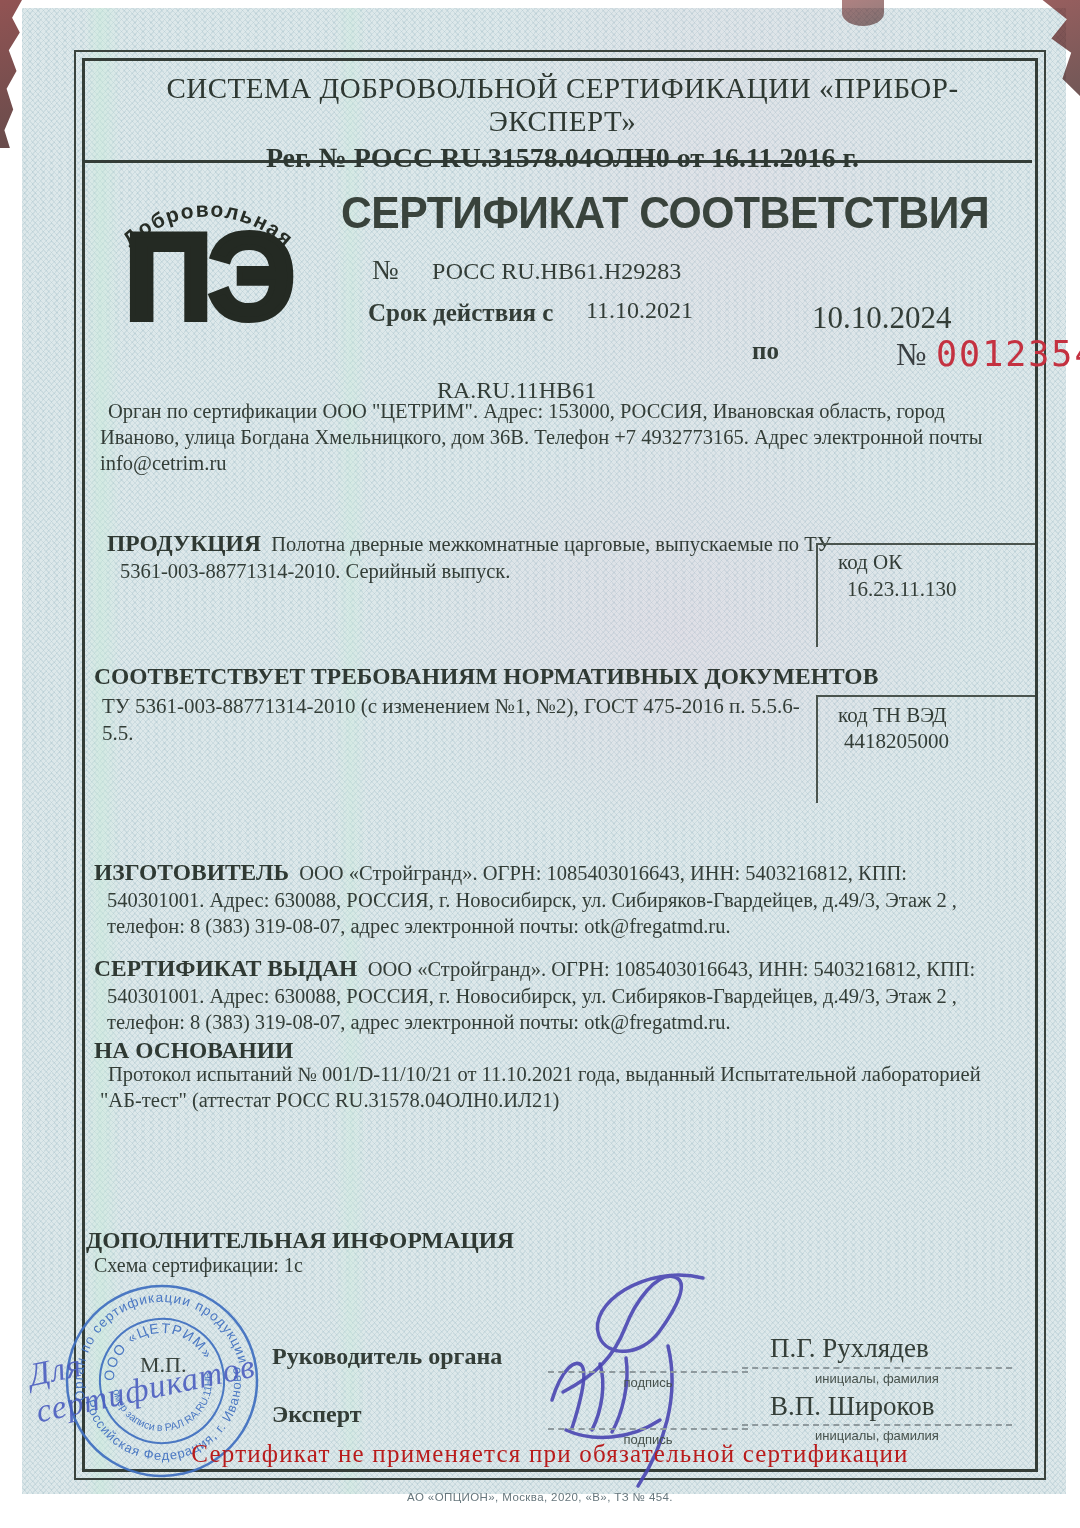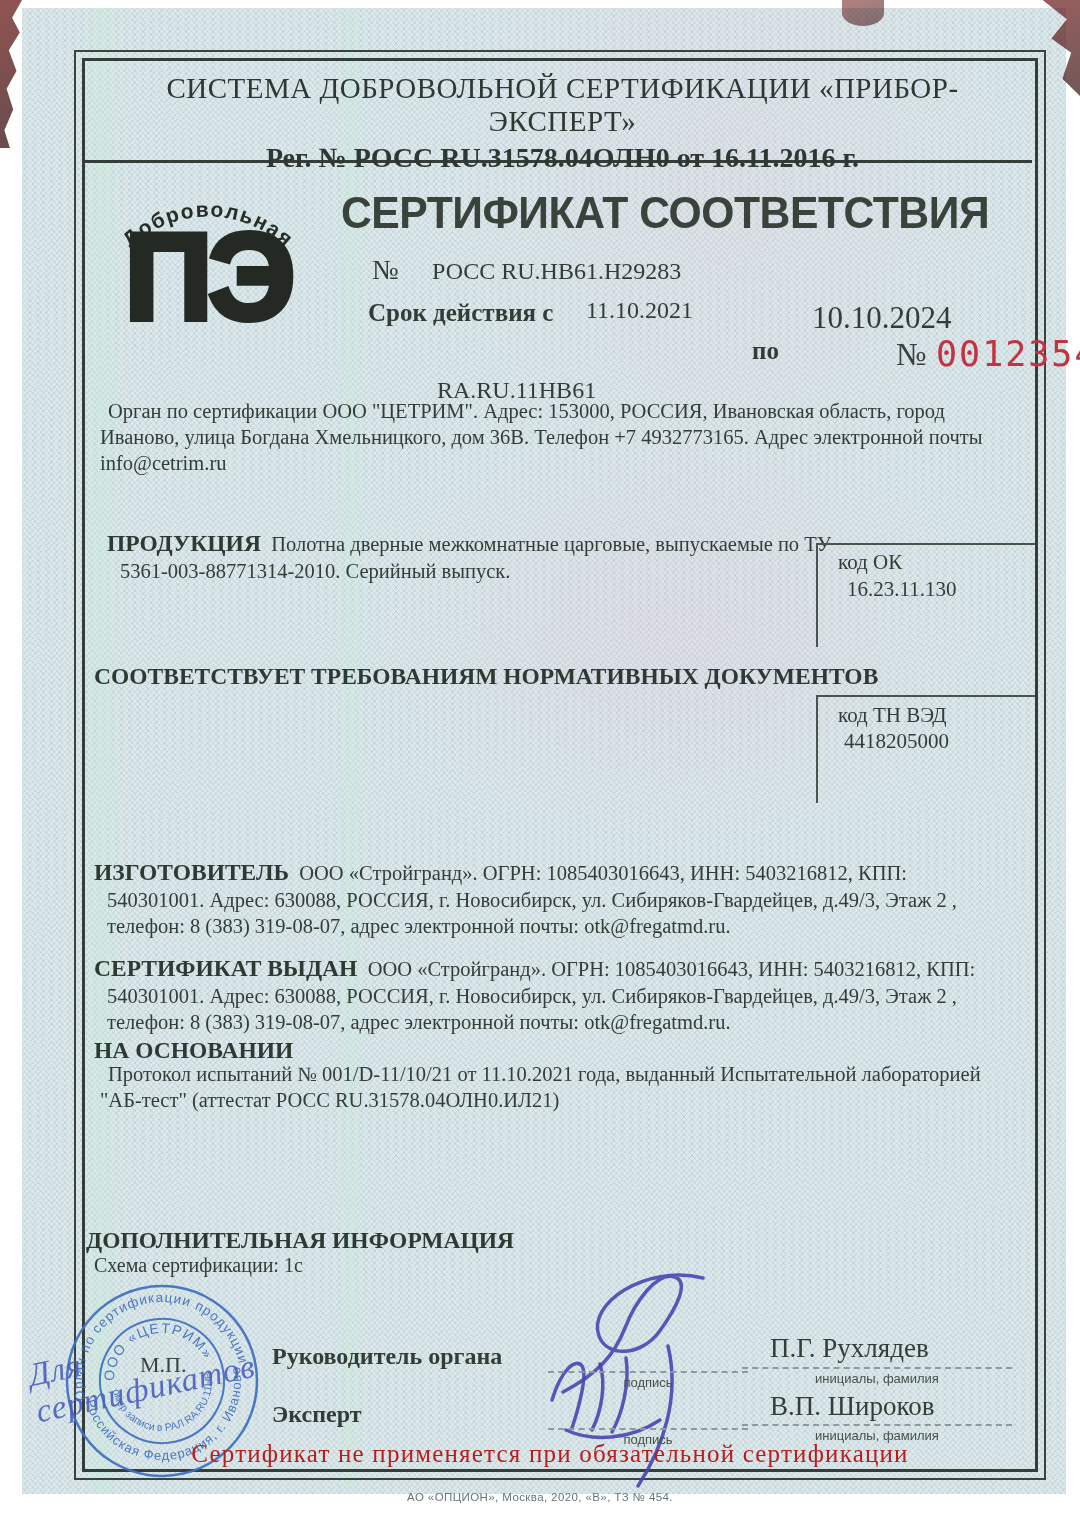--- a/index.html
+++ b/index.html
@@ -166,20 +166,21 @@
   <div id="organ-code" class="abs ink">RA.RU.11НВ61</div>
   <div id="organ-text" class="abs sec-text">Орган по сертификации ООО "ЦЕТРИМ". Адрес: 153000, РОССИЯ, Ивановская область, город Иваново, улица Богдана Хмельницкого, дом 36В. Телефон +7 4932773165. Адрес электронной почты info@cetrim.ru</div>
 
   <p id="product-p" class="abs sec-text"><span class="inline-label">ПРОДУКЦИЯ</span> <span>Полотна дверные межкомнатные царговые, выпускаемые по ТУ 5361-003-88771314-2010. Серийный выпуск.</span></p>
   <div id="okbox-h" class="abs code-box-line-h"></div>
   <div id="okbox-v" class="abs code-box-line-v"></div>
   <div id="ok-label" class="abs ink">код ОК</div>
   <div id="ok-code" class="abs ink">16.23.11.130</div>
 
   <div id="conf-label" class="abs sec-label">СООТВЕТСТВУЕТ ТРЕБОВАНИЯМ НОРМАТИВНЫХ ДОКУМЕНТОВ</div>
+  <div id="conf-text" class="abs sec-text">ТУ 5361-003-88771314-2010 (с изменением №1, №2), ГОСТ 475-2016 п. 5.5.6-5.5.</div>
   <div id="tnbox-h" class="abs code-box-line-h"></div>
   <div id="tnbox-v" class="abs code-box-line-v"></div>
   <div id="tn-label" class="abs ink">код ТН ВЭД</div>
   <div id="tn-code" class="abs ink">4418205000</div>
 
   <p id="manuf-p" class="abs sec-text"><span class="inline-label">ИЗГОТОВИТЕЛЬ</span> <span>ООО «Стройгранд». ОГРН: 1085403016643, ИНН: 5403216812, КПП: 540301001. Адрес: 630088, РОССИЯ, г. Новосибирск, ул. Сибиряков-Гвардейцев, д.49/3, Этаж 2 , телефон: 8 (383) 319-08-07, адрес электронной почты: otk@fregatmd.ru.</span></p>
 
   <p id="issued-p" class="abs sec-text"><span class="inline-label">СЕРТИФИКАТ ВЫДАН</span> <span>ООО «Стройгранд». ОГРН: 1085403016643, ИНН: 5403216812, КПП: 540301001. Адрес: 630088, РОССИЯ, г. Новосибирск, ул. Сибиряков-Гвардейцев, д.49/3, Этаж 2 , телефон: 8 (383) 319-08-07, адрес электронной почты: otk@fregatmd.ru.</span></p>
 
   <div id="basis-label" class="abs sec-label">НА ОСНОВАНИИ</div>

